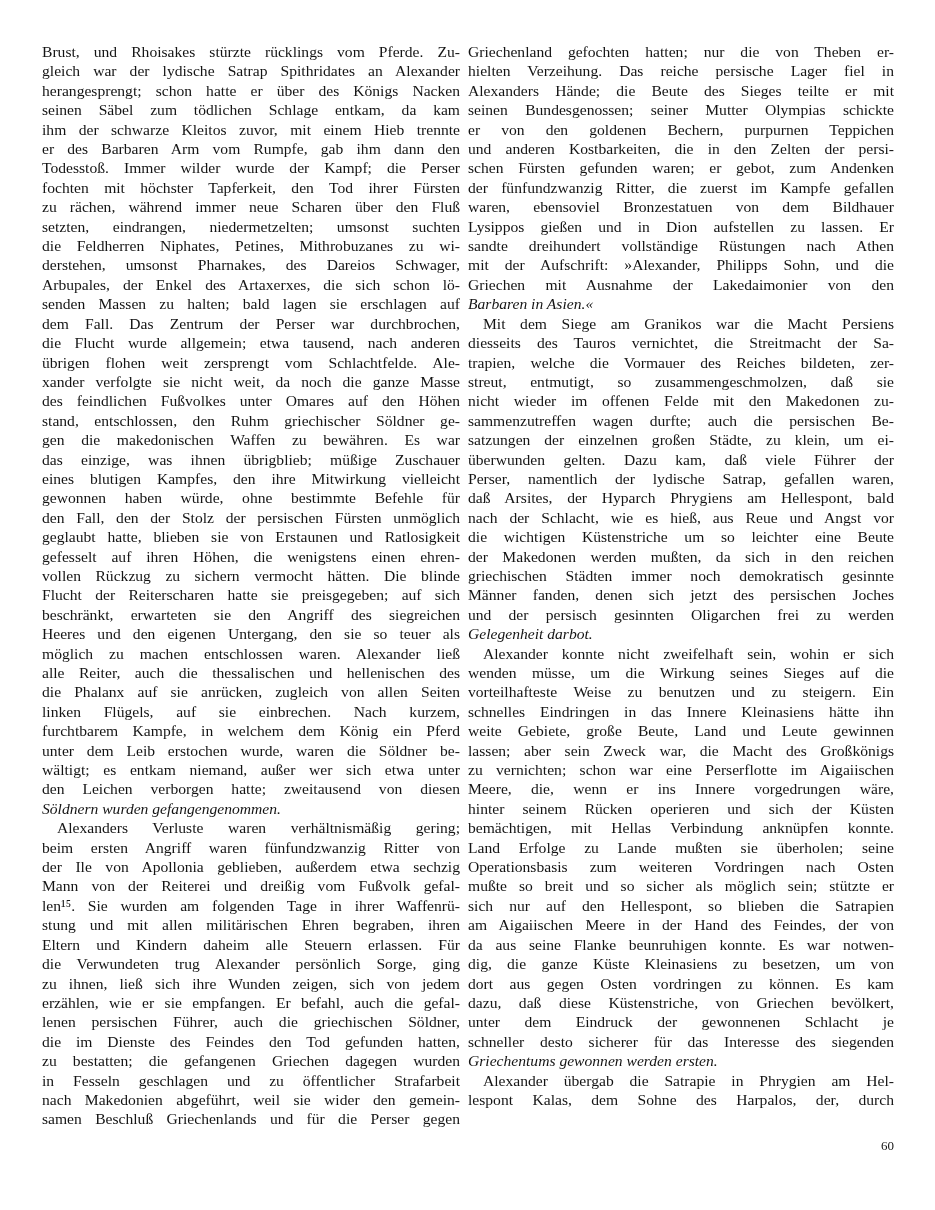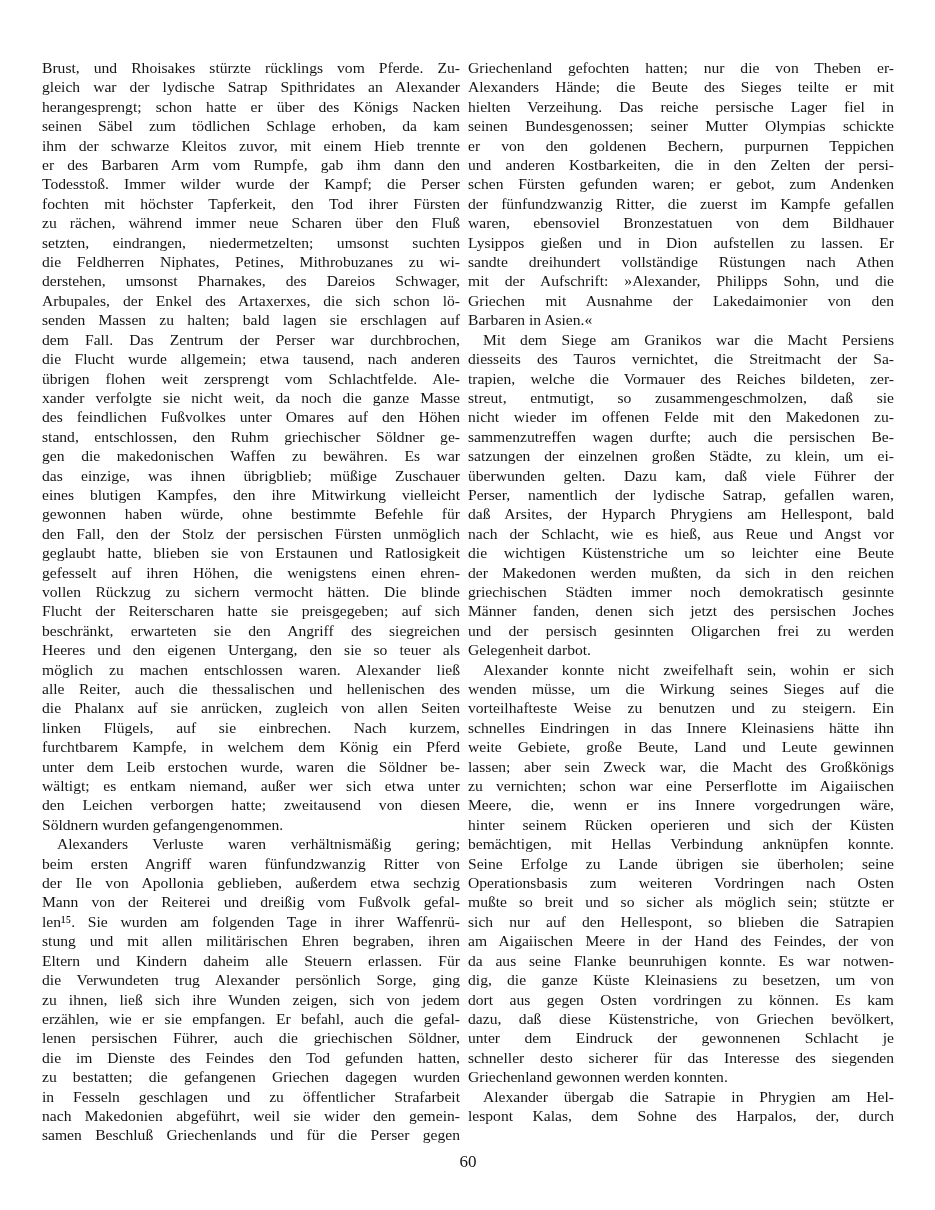--- a/index.html
+++ b/index.html
@@ -20,54 +20,54 @@
     height: 1210px;
     padding: 42px 41px 0 42px;
     background: #ffffff;
   }
   .columns {
     display: flex;
     justify-content: space-between;
   }
   .col {
     box-sizing: border-box;
-    margin-top: 16px;
   }
   .col-left  { width: 418px; }
   .col-right { width: 426px; }
   .line {
     font-size: 15.6px;
     line-height: 19.4px;
     white-space: normal;
     text-align: justify;
     text-align-last: justify;
     text-justify: inter-word;
   }
   .line.indent { padding-left: 15px; }
   .line.end {
     text-align: left;
     text-align-last: left;
+    font-style: italic;
   }
   .page-number {
     margin-top: 9px;
-    font-size: 17px;
+    font-size: 13px;
     line-height: 16px;
-    text-align: center;
+    text-align: right;
   }
 </style>
 </head>
 <body>
 
 <div class="page">
   <div class="columns">
     <div class="col col-left">
         <div class="line">Brust, und Rhoisakes stürzte rücklings vom Pferde. Zu-</div>
         <div class="line">gleich war der lydische Satrap Spithridates an Alexander</div>
         <div class="line">herangesprengt; schon hatte er über des Königs Nacken</div>
-        <div class="line">seinen Säbel zum tödlichen Schlage erhoben, da kam</div>
+        <div class="line">seinen Säbel zum tödlichen Schlage entkam, da kam</div>
         <div class="line">ihm der schwarze Kleitos zuvor, mit einem Hieb trennte</div>
         <div class="line">er des Barbaren Arm vom Rumpfe, gab ihm dann den</div>
         <div class="line">Todesstoß. Immer wilder wurde der Kampf; die Perser</div>
         <div class="line">fochten mit höchster Tapferkeit, den Tod ihrer Fürsten</div>
         <div class="line">zu rächen, während immer neue Scharen über den Fluß</div>
         <div class="line">setzten, eindrangen, niedermetzelten; umsonst suchten</div>
         <div class="line">die Feldherren Niphates, Petines, Mithrobuzanes zu wi-</div>
         <div class="line">derstehen, umsonst Pharnakes, des Dareios Schwager,</div>
         <div class="line">Arbupales, der Enkel des Artaxerxes, die sich schon lö-</div>
         <div class="line">senden Massen zu halten; bald lagen sie erschlagen auf</div>
@@ -109,22 +109,22 @@
         <div class="line">erzählen, wie er sie empfangen. Er befahl, auch die gefal-</div>
         <div class="line">lenen persischen Führer, auch die griechischen Söldner,</div>
         <div class="line">die im Dienste des Feindes den Tod gefunden hatten,</div>
         <div class="line">zu bestatten; die gefangenen Griechen dagegen wurden</div>
         <div class="line">in Fesseln geschlagen und zu öffentlicher Strafarbeit</div>
         <div class="line">nach Makedonien abgeführt, weil sie wider den gemein-</div>
         <div class="line">samen Beschluß Griechenlands und für die Perser gegen</div>
       </div>
     <div class="col col-right">
         <div class="line">Griechenland gefochten hatten; nur die von Theben er-</div>
+        <div class="line">hielten Verzeihung. Das reiche persische Lager fiel in</div>
         <div class="line">Alexanders Hände; die Beute des Sieges teilte er mit</div>
-        <div class="line">hielten Verzeihung. Das reiche persische Lager fiel in</div>
         <div class="line">seinen Bundesgenossen; seiner Mutter Olympias schickte</div>
         <div class="line">er von den goldenen Bechern, purpurnen Teppichen</div>
         <div class="line">und anderen Kostbarkeiten, die in den Zelten der persi-</div>
         <div class="line">schen Fürsten gefunden waren; er gebot, zum Andenken</div>
         <div class="line">der fünfundzwanzig Ritter, die zuerst im Kampfe gefallen</div>
         <div class="line">waren, ebensoviel Bronzestatuen von dem Bildhauer</div>
         <div class="line">Lysippos gießen und in Dion aufstellen zu lassen. Er</div>
         <div class="line">sandte dreihundert vollständige Rüstungen nach Athen</div>
         <div class="line">mit der Aufschrift: »Alexander, Philipps Sohn, und die</div>
         <div class="line">Griechen mit Ausnahme der Lakedaimonier von den</div>
@@ -149,30 +149,30 @@
         <div class="line indent">Alexander konnte nicht zweifelhaft sein, wohin er sich</div>
         <div class="line">wenden müsse, um die Wirkung seines Sieges auf die</div>
         <div class="line">vorteilhafteste Weise zu benutzen und zu steigern. Ein</div>
         <div class="line">schnelles Eindringen in das Innere Kleinasiens hätte ihn</div>
         <div class="line">weite Gebiete, große Beute, Land und Leute gewinnen</div>
         <div class="line">lassen; aber sein Zweck war, die Macht des Großkönigs</div>
         <div class="line">zu vernichten; schon war eine Perserflotte im Aigaiischen</div>
         <div class="line">Meere, die, wenn er ins Innere vorgedrungen wäre,</div>
         <div class="line">hinter seinem Rücken operieren und sich der Küsten</div>
         <div class="line">bemächtigen, mit Hellas Verbindung anknüpfen konnte.</div>
-        <div class="line">Seine Erfolge zu Lande übrigen sie überholen; seine</div>
+        <div class="line">Land Erfolge zu Lande mußten sie überholen; seine</div>
         <div class="line">Operationsbasis zum weiteren Vordringen nach Osten</div>
         <div class="line">mußte so breit und so sicher als möglich sein; stützte er</div>
         <div class="line">sich nur auf den Hellespont, so blieben die Satrapien</div>
         <div class="line">am Aigaiischen Meere in der Hand des Feindes, der von</div>
         <div class="line">da aus seine Flanke beunruhigen konnte. Es war notwen-</div>
         <div class="line">dig, die ganze Küste Kleinasiens zu besetzen, um von</div>
         <div class="line">dort aus gegen Osten vordringen zu können. Es kam</div>
         <div class="line">dazu, daß diese Küstenstriche, von Griechen bevölkert,</div>
         <div class="line">unter dem Eindruck der gewonnenen Schlacht je</div>
         <div class="line">schneller desto sicherer für das Interesse des siegenden</div>
-        <div class="line end">Griechenland gewonnen werden konnten.</div>
+        <div class="line end">Griechentums gewonnen werden ersten.</div>
         <div class="line indent">Alexander übergab die Satrapie in Phrygien am Hel-</div>
         <div class="line">lespont Kalas, dem Sohne des Harpalos, der, durch</div>
       </div>
   </div>
   <div class="page-number">60</div>
 </div>
 
 </body></html>

